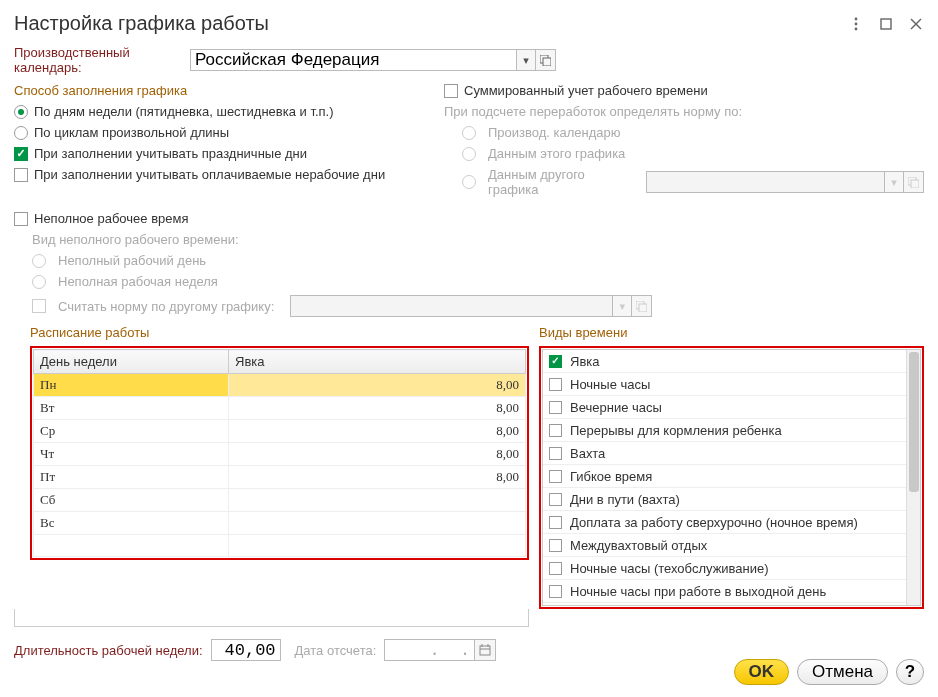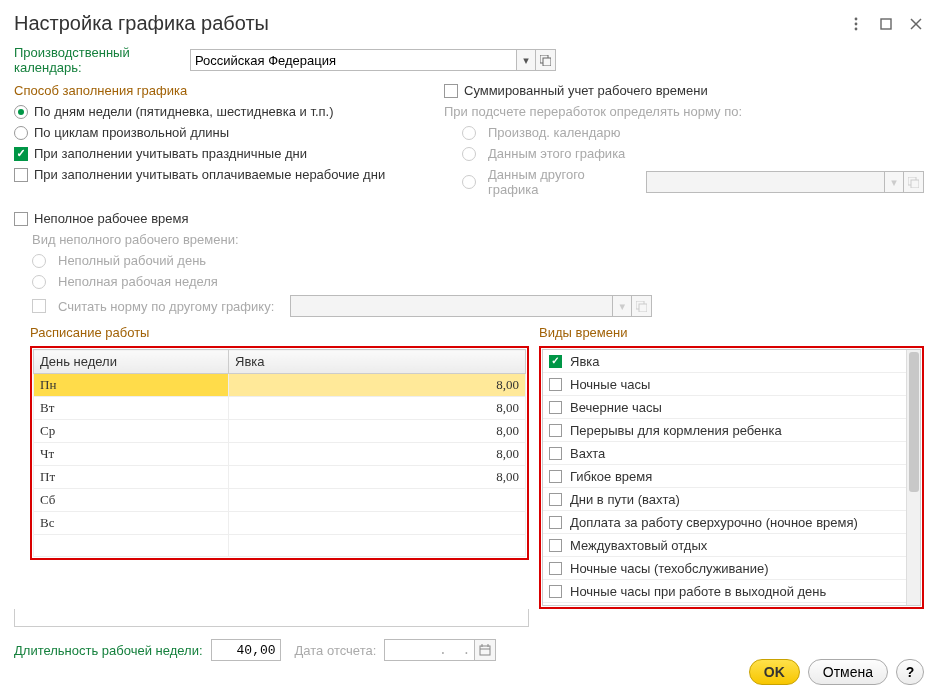--- a/index.html
+++ b/index.html
@@ -3,22 +3,22 @@
 <meta charset="utf-8">
 <style>
   * { box-sizing: border-box; }
   html, body { margin: 0; padding: 0; font-family: Arial, sans-serif; font-size: 13px; color: #333; background: #fff; }
   .window { width: 938px; height: 697px; background: #fff; position: relative; padding: 12px 14px 0 14px; }
   .titlebar { display: flex; align-items: center; justify-content: space-between; margin-bottom: 10px; }
   .title { font-size: 20px; font-weight: normal; color: #333; }
   .title-icons { display: flex; gap: 14px; align-items: center; color: #666; }
   .title-icons span { cursor: pointer; display: inline-flex; align-items: center; justify-content: center; width: 16px; height: 16px; }
   .row { display: flex; align-items: center; margin-bottom: 6px; }
-  .lbl { font-size: 13px; color: #15803d; }
-  .input { border: 1px solid #bbb; height: 22px; padding: 0 4px; font-size: 13px; background: #fff; }
+  .lbl { font-size: 13px; color: #7f1d1d; }
+  .input { border: 1px solid #bbb; height: 22px; padding: 0 4px; font-size: 17px; background: #fff; }
   .select-combo { display: flex; align-items: center; }
   .select-combo .input { border-right: none; }
   .mini-btn { border: 1px solid #bbb; border-left: 0; width: 20px; height: 22px; display: inline-flex; align-items: center; justify-content: center; background: #f6f6f6; color: #555; cursor: pointer; font-size: 11px; }
   .mini-btn:first-of-type { border-left: 1px solid #bbb; }
   .twocol { display: flex; gap: 30px; margin-top: 4px; }
   .col-left { flex: 0 0 400px; }
   .col-right { flex: 1; }
   .section-title { color: #a16207; font-size: 13px; margin-bottom: 6px; margin-top: 2px; }
   .radio-row, .check-row { display: flex; align-items: center; gap: 6px; margin-bottom: 6px; font-size: 13px; }
   .radio, .chk { width: 14px; height: 14px; border: 1px solid #999; background: #fff; display: inline-flex; align-items: center; justify-content: center; cursor: pointer; flex-shrink: 0; }
@@ -50,21 +50,21 @@
   .tt-row .chk.sel::after { font-size: 10px; }
   .scroll-stub { position: absolute; right: 0; top: 0; bottom: 0; width: 14px; background: #f1f1f1; border-left: 1px solid #ddd; }
   .scroll-thumb { position: absolute; right: 1px; top: 2px; width: 10px; height: 140px; background: #c8c8c8; border-radius: 3px; }
   .extra-frame { border: 1px solid #ccc; border-top: none; height: 18px; width: 515px; margin-top: 0; }
   .footer-row { display: flex; align-items: center; gap: 8px; margin-top: 12px; }
   .footer-row .input { width: 70px; text-align: right; font-family: Liberation Mono, monospace; }
   .date-field { display: flex; align-items: center; }
   .date-field .input { width: 90px; border-right: 0; }
   .cal-icon { border: 1px solid #bbb; width: 22px; height: 22px; display: inline-flex; align-items: center; justify-content: center; background: #f6f6f6; color: #666; font-size: 12px; cursor: pointer; }
   .buttons { position: absolute; bottom: 12px; right: 14px; display: flex; gap: 8px; }
-  .btn { border: 1px solid #aaa; background: linear-gradient(#fdfdfd,#ececec); height: 26px; padding: 0 14px; font-size: 14px; border-radius: 13px; cursor: pointer; display: inline-flex; align-items: center; justify-content: center; }
+  .btn { border: 1px solid #aaa; background: linear-gradient(#fdfdfd,#ececec); height: 26px; padding: 0 14px; font-size: 17px; border-radius: 13px; cursor: pointer; display: inline-flex; align-items: center; justify-content: center; }
   .btn.primary { background: linear-gradient(#ffe14a,#f7c600); border-color: #c9a200; font-weight: bold; color: #333; }
   .btn.help { width: 28px; padding: 0; font-weight: bold; }
   svg { display: block; }
 </style>
 </head>
 <body>
 
 <div class="window">
   <div class="titlebar">
     <div class="title">Настройка графика работы</div>

